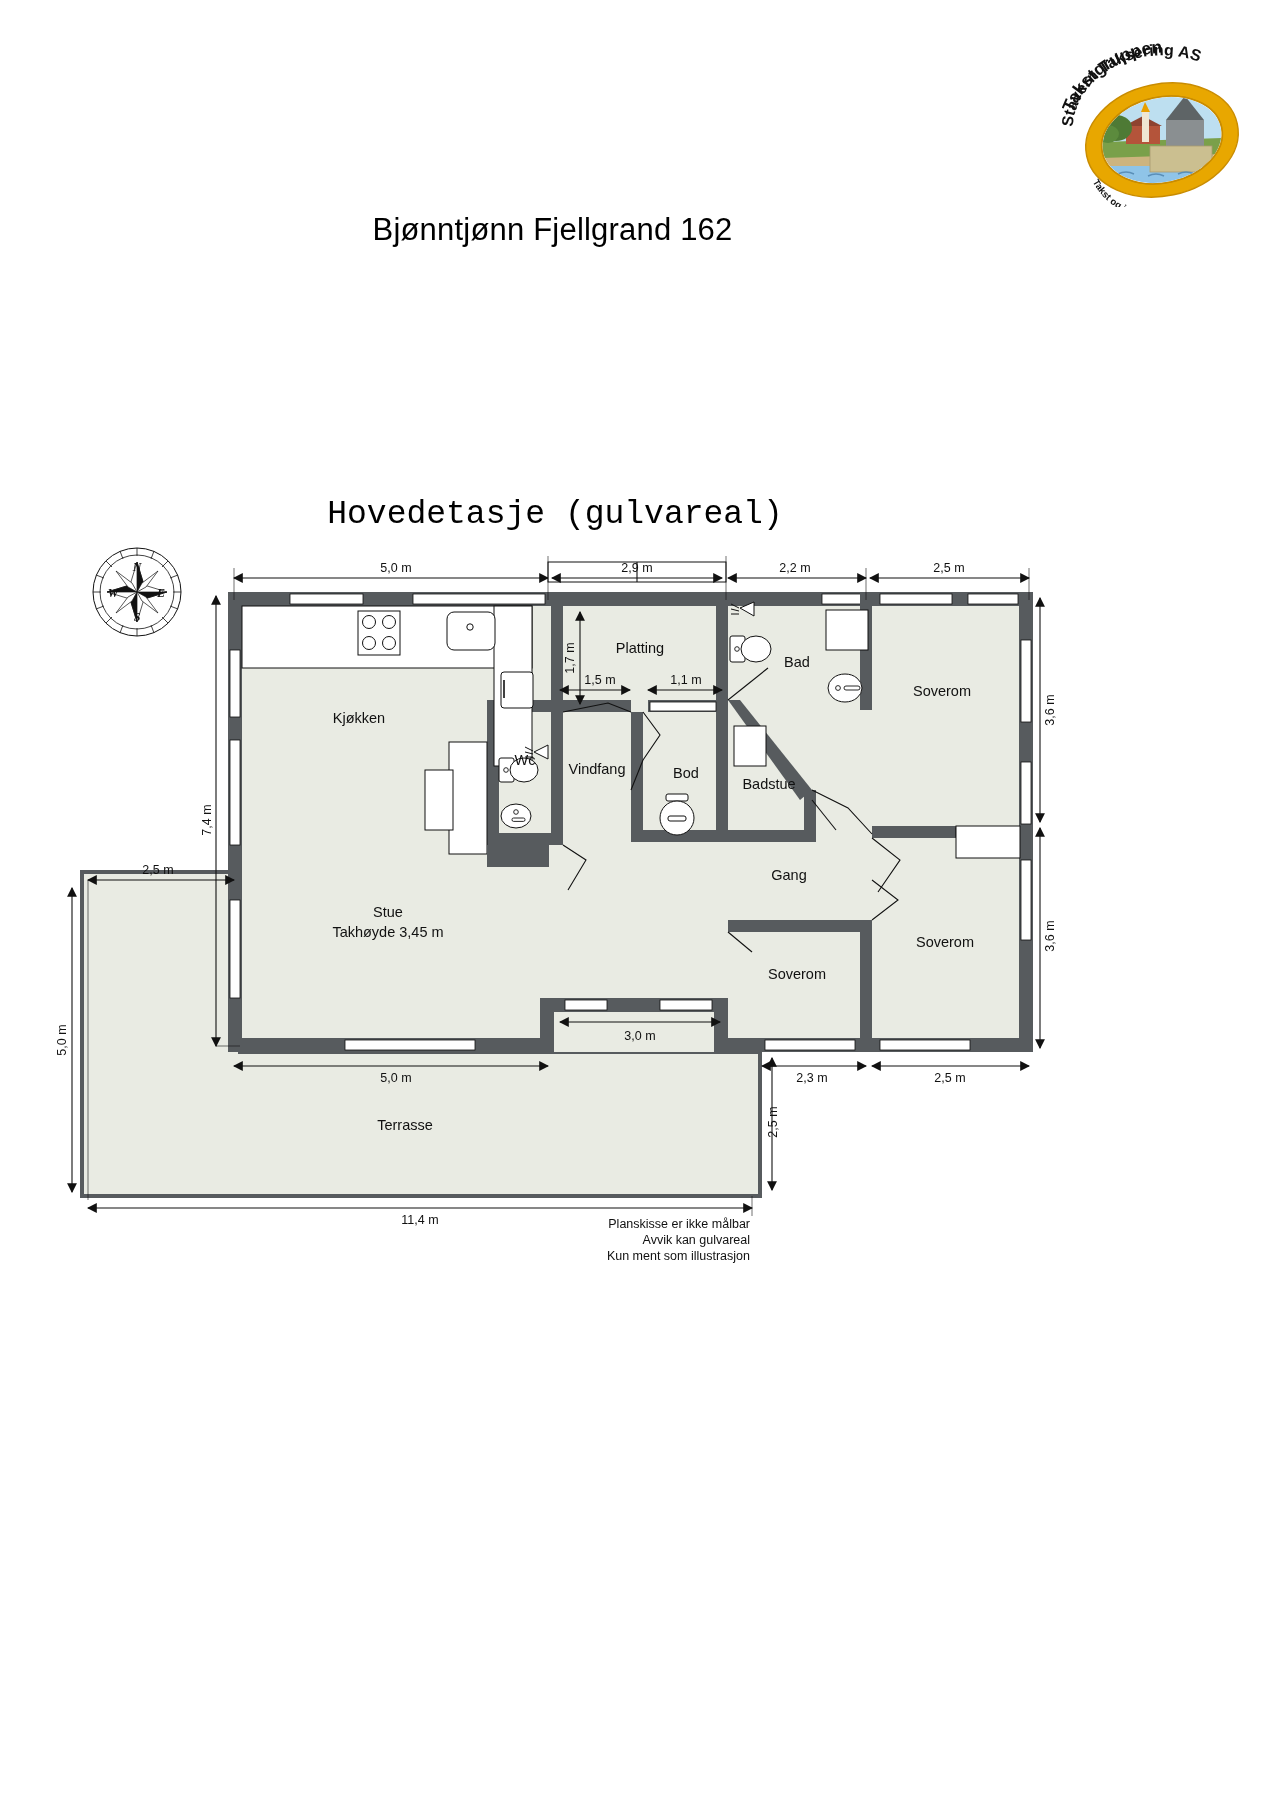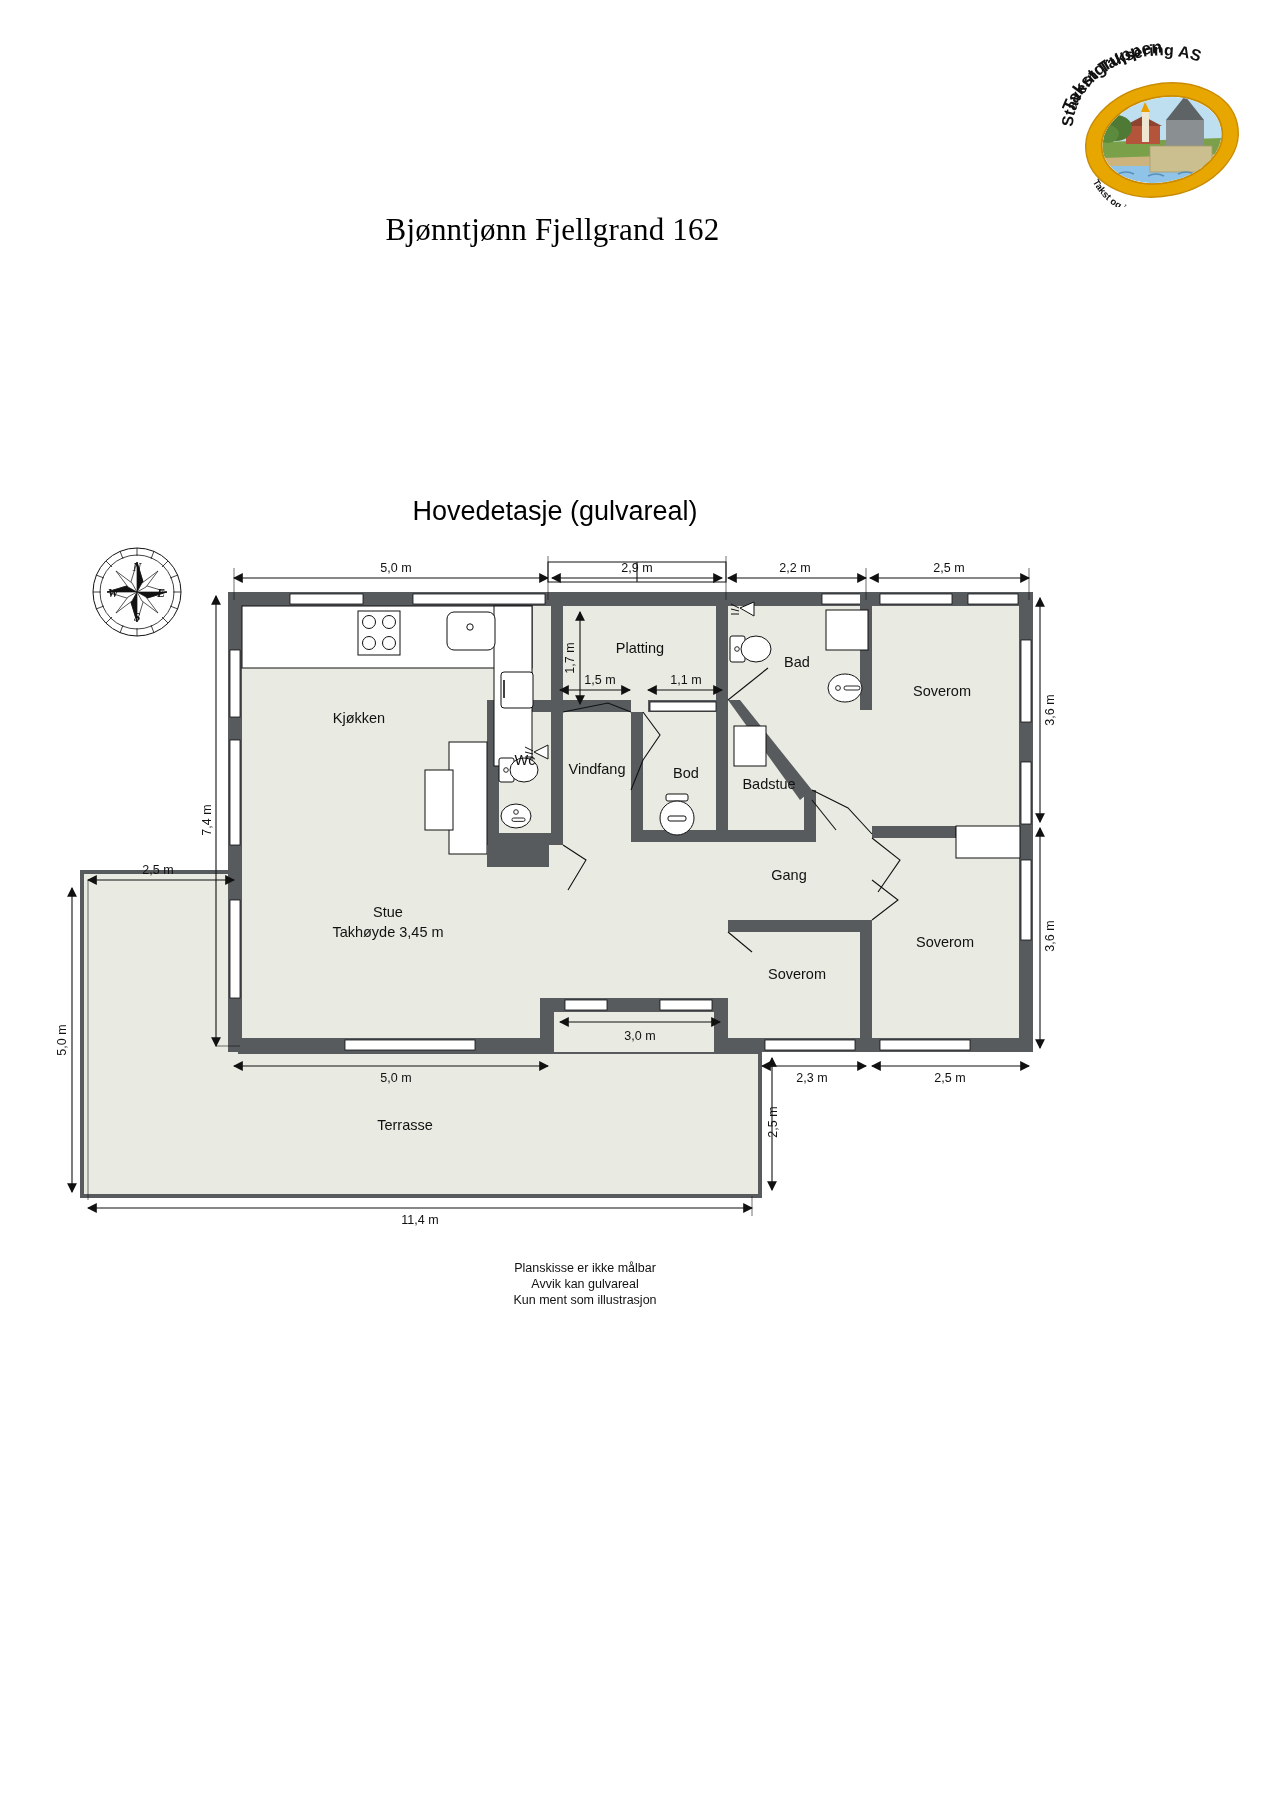--- a/index.html
+++ b/index.html
@@ -28,42 +28,41 @@
 
   
   #doc-title {
     position: absolute;
     left: 0; top: 212px;
     width: 1105px;
     text-align: center;
     font-size: 31px;
     letter-spacing: 0.2px;
     color: #000;
-    font-family: Liberation Serif, serif;
   }
   #plan-title {
     position: absolute;
     left: 0; top: 496px;
     width: 1110px;
     text-align: center;
-    font-size: 27px;
+    font-size: 33px;
     color: #000;
+    font-family: Liberation Mono, monospace;
   }
 
   
   #footnote {
     position: absolute;
     left: 420px;
     top: 1216px;
     width: 330px;
-    text-align: center;
+    text-align: right;
     font-size: 12.5px;
     line-height: 16px;
     color: #111;
-    margin-top: 44px;
   }
   #footnote div { white-space: nowrap; }
 
   
   #plan {
     position: absolute;
     left: 0; top: 0;
     width: 1273px; height: 1800px;
   }
   #plan svg { display: block; }

